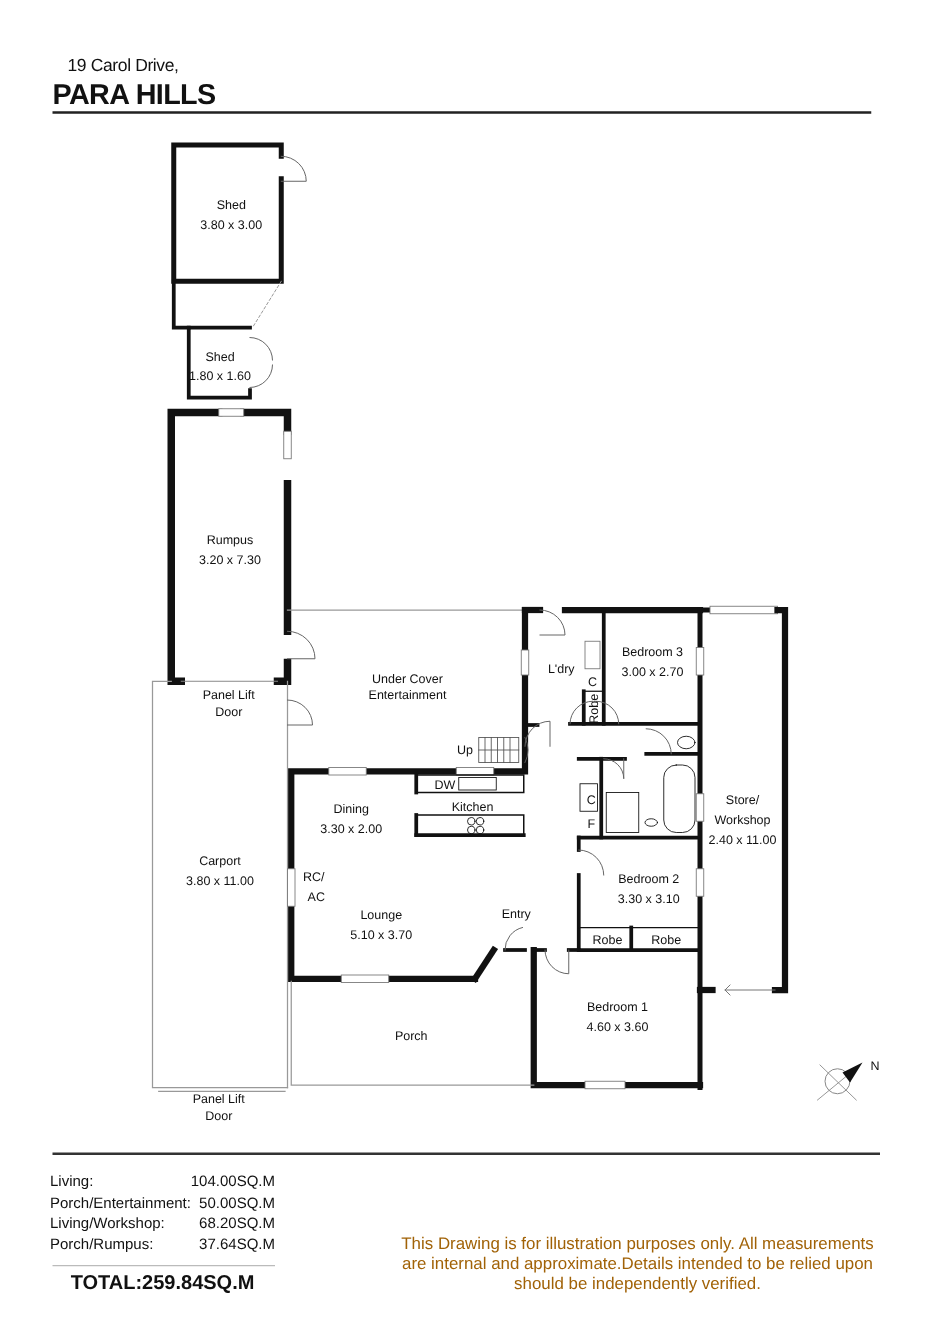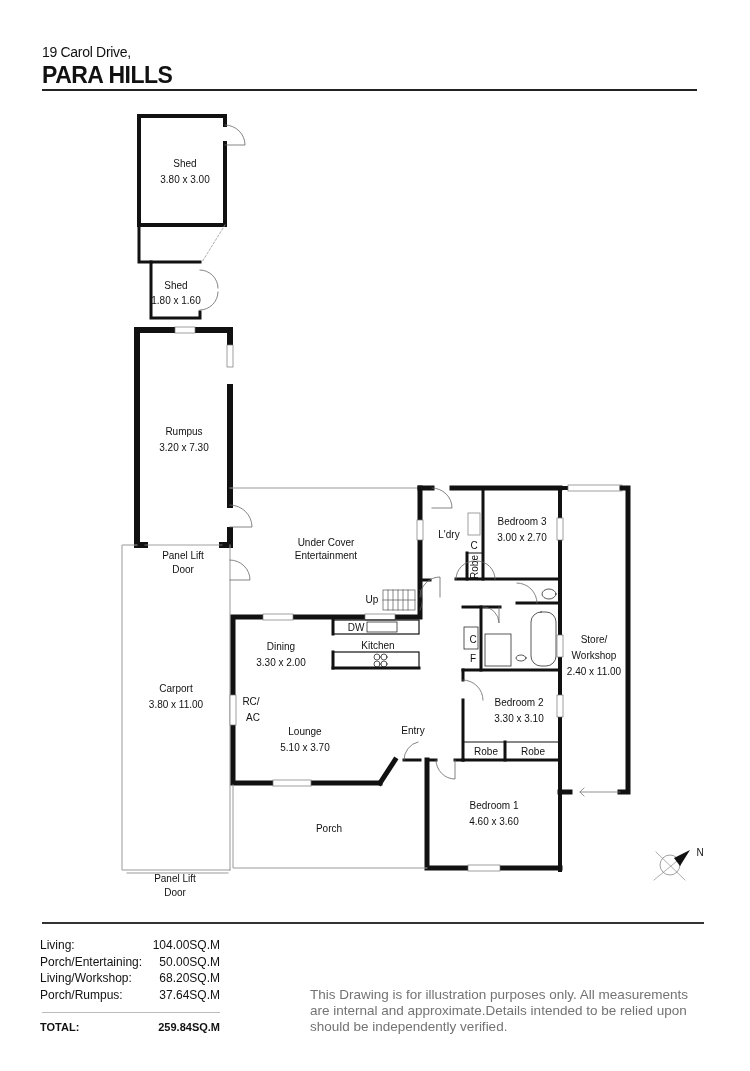--- a/index.html
+++ b/index.html
@@ -1,28 +1,28 @@
 <!DOCTYPE html>
 <html><head>
 <meta charset="utf-8">
 <style>
   html, body { margin:0; padding:0; background:#ffffff; }
   body { width:750px; height:1071px; position:relative; overflow:hidden;
          font-family:"Liberation Sans", "DejaVu Sans", sans-serif; color:#111; }
-  .addr-line1 { position:absolute; left:42px; top:44px; font-size:14px; letter-spacing:-0.3px; }
+  .addr-line1 { position:absolute; left:54px; top:44px; font-size:14px; letter-spacing:-0.3px; }
   .addr-line2 { position:absolute; left:42px; top:62px; font-size:23px; font-weight:bold; letter-spacing:-0.5px; }
   .rule-top { position:absolute; left:42px; top:89px; width:655px; height:2px; background:#222; }
   .plan { position:absolute; left:0; top:0; }
   .plan text { font-family:"Liberation Sans", "DejaVu Sans", sans-serif; font-size:10px; fill:#111; text-anchor:middle; }
   .rule-bottom { position:absolute; left:42px; top:922px; width:662px; height:2px; background:#333; }
   .areas { position:absolute; left:40px; top:937px; width:180px; font-size:12px; line-height:16.5px; }
   .area-row { display:flex; justify-content:space-between;align-items:center; }
   .area-sep { margin:9px 0 6px 2px; height:1px; background:#bbb; width:178px; }
-  .total-row { display:flex; justify-content:space-between; font-weight:bold; font-size:11px; }
-  .disclaimer { position:absolute; right:40px; top:987px; width:400px; text-align:left; font-size:13.5px; line-height:16px; color:#737373; }
+  .total-row { display:flex; justify-content:center; font-weight:bold; font-size:16px; }
+  .disclaimer { position:absolute; right:40px; top:987px; width:400px; text-align:center; font-size:13.5px; line-height:16px; color:#a16207; }
 </style>
 </head>
 <body>
 
 <div class="addr-line1">19 Carol Drive,</div>
 <div class="addr-line2">PARA HILLS</div>
 <div class="rule-top"></div>
 
 <svg class="plan" width="750" height="910" viewBox="0 0 750 910">
   <g fill="none" stroke="#111" stroke-linecap="square">
@@ -204,21 +204,21 @@
 </svg>
 
 <div class="rule-bottom"></div>
 
 <div class="areas">
   <div class="area-row">
     <span>Living:</span>
     <span>104.00SQ.M</span>
   </div>
   <div class="area-row">
-    <span>Porch/Entertaining:</span>
+    <span>Porch/Entertainment:</span>
     <span>50.00SQ.M</span>
   </div>
   <div class="area-row">
     <span>Living/Workshop:</span>
     <span>68.20SQ.M</span>
   </div>
   <div class="area-row">
     <span>Porch/Rumpus:</span>
     <span>37.64SQ.M</span>
   </div>

